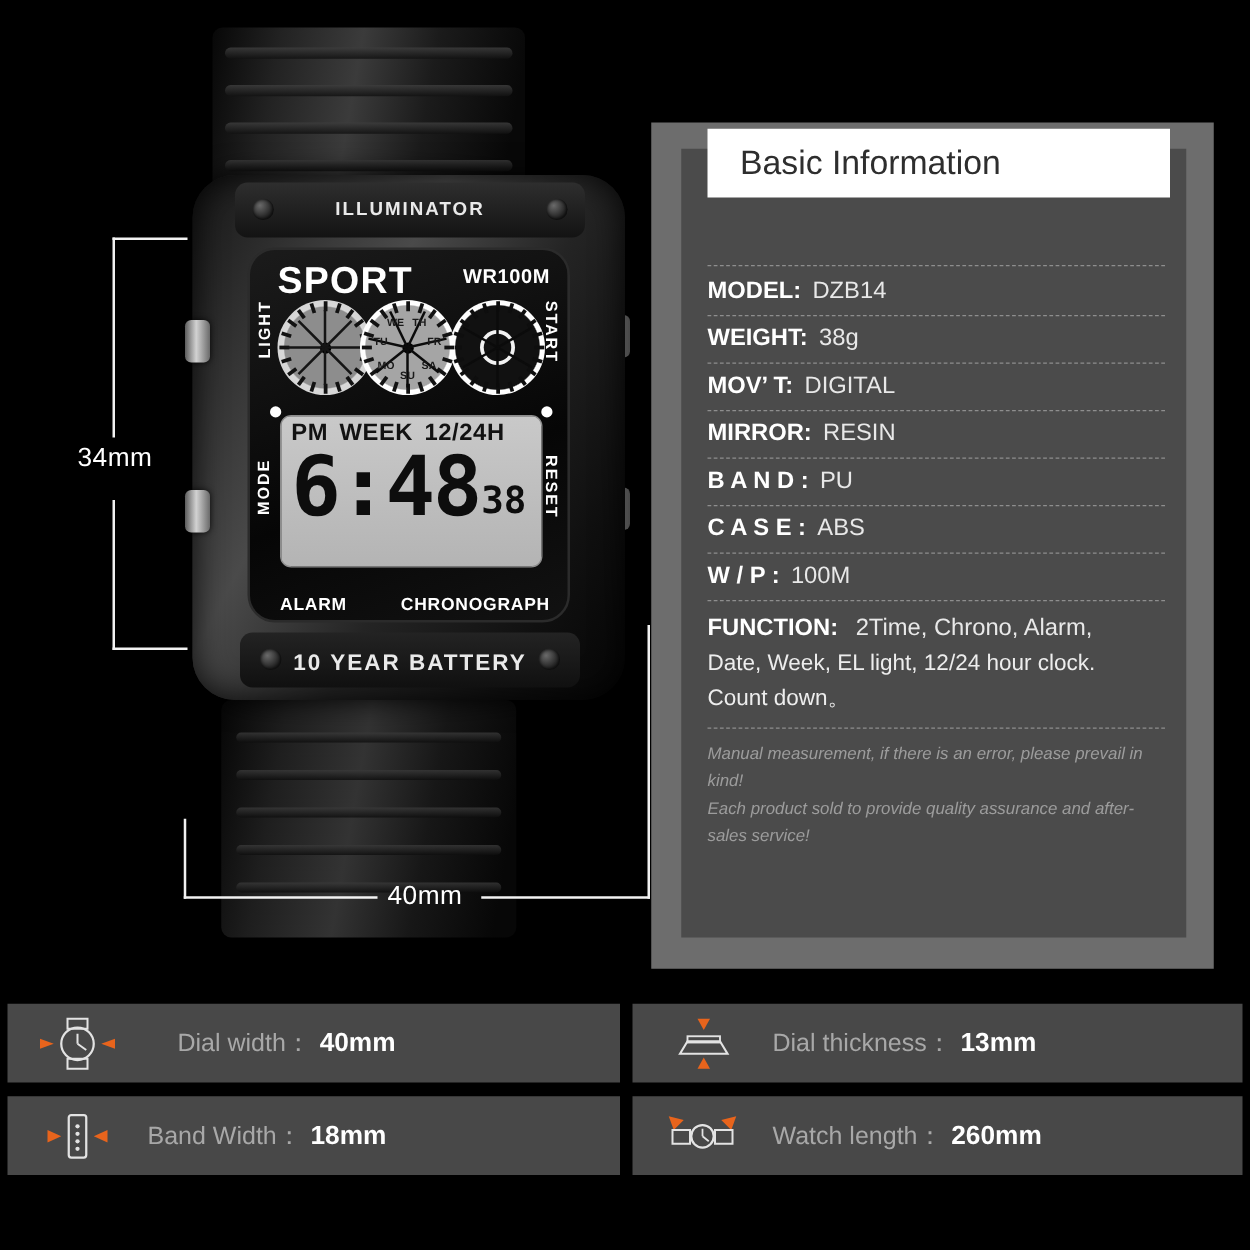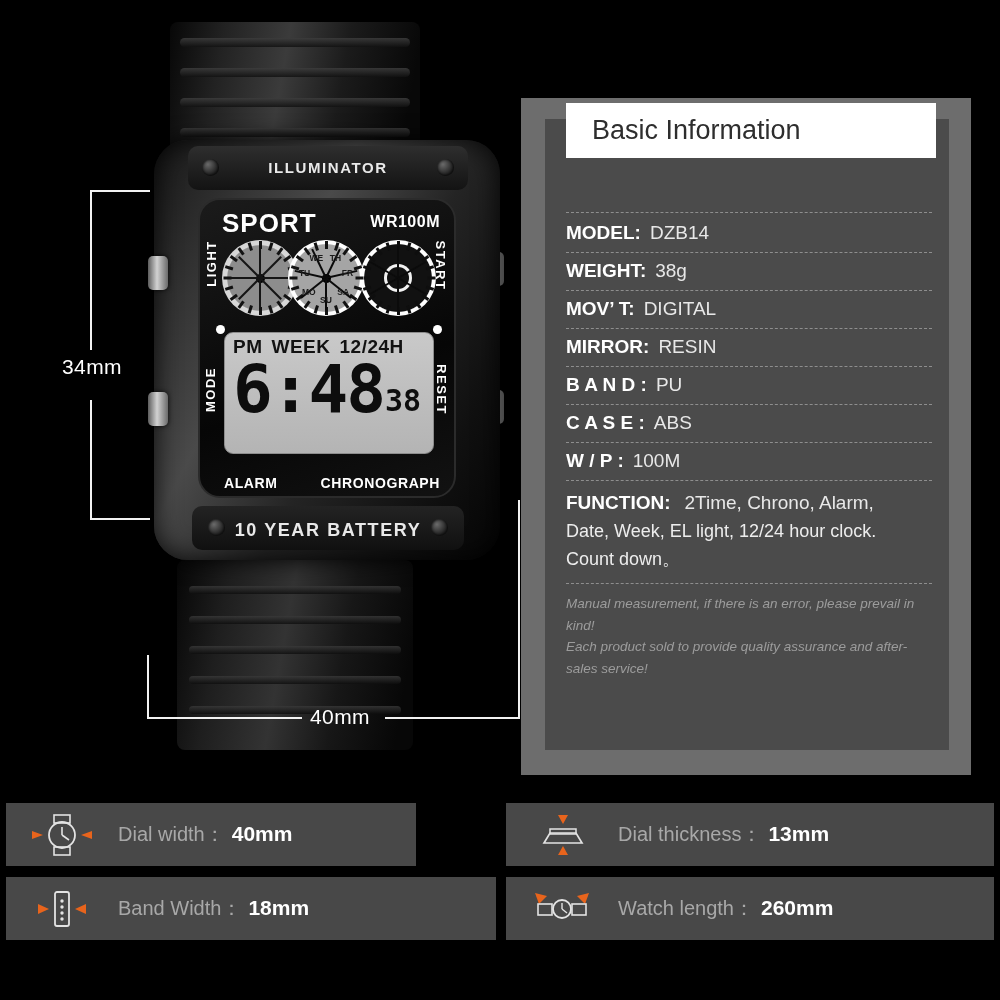--- a/index.html
+++ b/index.html
@@ -34,21 +34,21 @@
   .bez-text { position:absolute; width:100%; text-align:center; font-weight:700; color:#e9e9e9;
      letter-spacing:1.6px; font-size:15px; }
   .screw { position:absolute; width:17px; height:17px; border-radius:50%;
      background:radial-gradient(circle at 35% 32%, #6a6a6a, #1b1b1b 70%);
      box-shadow:inset 0 0 3px #000; }
 
   .face { position:absolute; left:44px; top:58px; width:258px; height:300px; border-radius:22px;
      background:linear-gradient(160deg,#1b1b1b,#060606 60%,#121212);
      border:2px solid #2b2b2b; overflow:hidden; }
   .face-lbl { position:absolute; color:#fff; font-weight:700; }
-  .lbl-sport { left:22px; top:8px; font-size:26px; letter-spacing:1px; }
+  .lbl-sport { left:22px; top:8px; font-size:30px; letter-spacing:1px; }
   .lbl-wr { right:14px; top:13px; font-size:16px; letter-spacing:.5px; }
   .lbl-side { font-size:13px; letter-spacing:1.5px; }
   .lbl-light { left:-12px; top:56px; transform:rotate(-90deg); transform-origin:center; }
   .lbl-start { right:-12px; top:58px; transform:rotate(90deg); transform-origin:center; }
   .lbl-mode  { left:-12px; top:182px; transform:rotate(-90deg); transform-origin:center; }
   .lbl-reset { right:-13px; top:182px; transform:rotate(90deg); transform-origin:center; }
   .lbl-alarm { left:24px; bottom:5px; font-size:14px; letter-spacing:.6px; }
   .lbl-chrono{ right:14px; bottom:5px; font-size:14px; letter-spacing:.6px; }
 
   .subdials { position:absolute; left:22px; top:40px; width:214px; height:80px; }
@@ -104,21 +104,21 @@
   .rk { color:#fff; font-weight:700; font-size:19px; white-space:nowrap; }
   .rv { color:#e8e8e8; font-size:19px; margin-left:9px; }
   .fn-row { display:block; border-bottom:1px dashed #8e8e8e; padding-bottom:9px; margin-bottom:9px; }
   .fn-line { color:#ededed; font-size:18px; line-height:1.55; }
   .fn-line.first .rk { font-weight:700; color:#fff; }
   .note { color:#9c9c9c; font-size:13.5px; line-height:1.62; font-style:italic; }
 
   
   .cards { position:absolute; left:0; top:800px; width:1000px; }
   .card { position:absolute; height:63px; background:#484848; display:flex; align-items:center; }
-  .c1 { left:6px;   top:3px;  width:410px; }
+  .c1 { left:6px;   top:3px;  width:490px;gap:24px; }
   .c2 { left:506px; top:3px;  width:488px; }
   .c3 { left:6px;   top:77px; width:490px; }
   .c4 { left:506px; top:77px; width:488px; }
   .card .ico { width:112px; display:flex; justify-content:center; align-items:center; }
   .card .ctext { display:flex; align-items:baseline; }
   .clabel { color:#a8a8a8; font-size:20px; }
   .cval { color:#fff; font-size:21px; font-weight:700; margin-left:7px; }
 </style>
 </head>
 <body>

